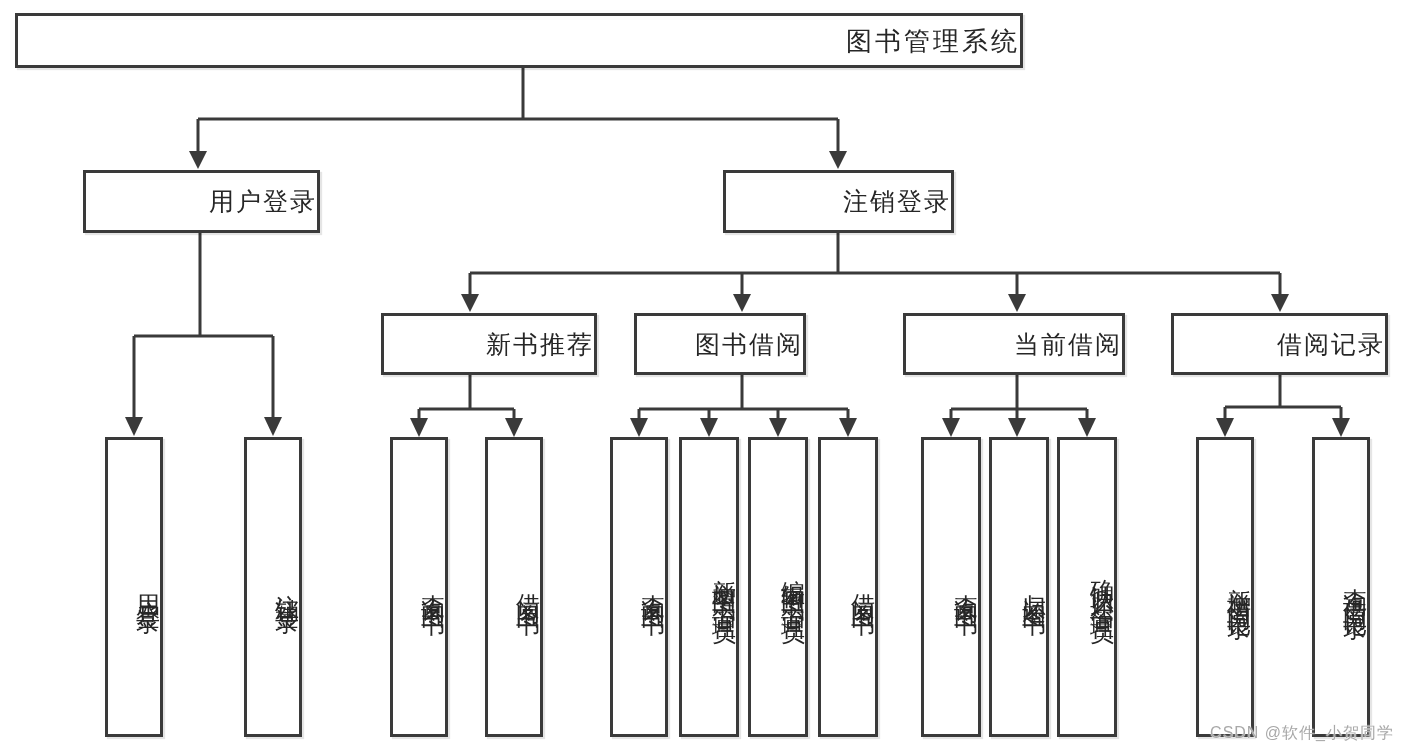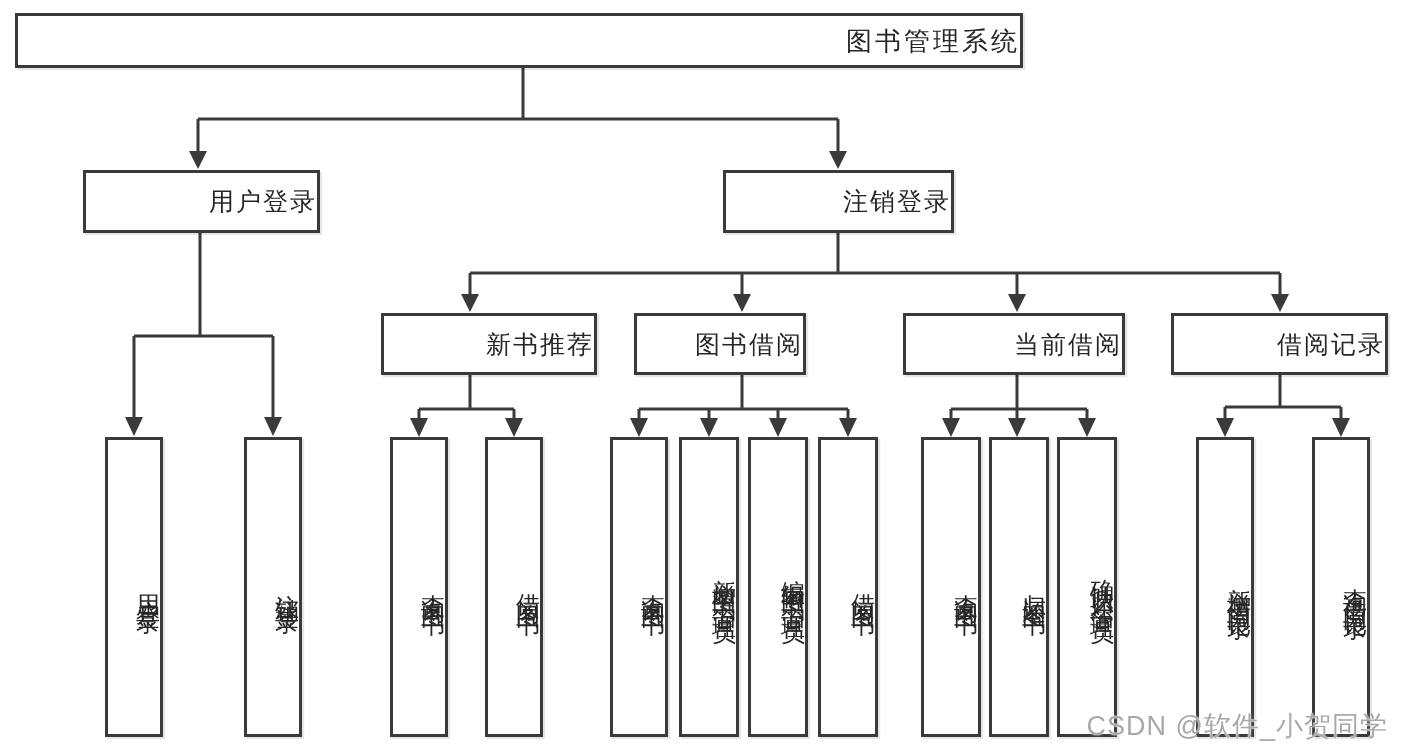--- a/index.html
+++ b/index.html
@@ -49,23 +49,23 @@
   .node.v .lbl {
     writing-mode: vertical-rl;
     text-orientation: mixed;
     font-size: 24px;
     letter-spacing: 6px;
     line-height: 1;
     white-space: nowrap;
   }
   .watermark {
     position: absolute;
-    right: 17px;
+    right: 11px;
     bottom: 3px;
-    font-size: 27px;
+    font-size: 16px;
     letter-spacing: 1px;
     color: var(--watermark, #a8a8a8);
     text-shadow: 0 0 2px #ffffff, 0 0 1px #ffffff;
     white-space: nowrap;
     z-index: 5;
     margin-top: 44px;
   }
 </style>
 </head>
 <body>

